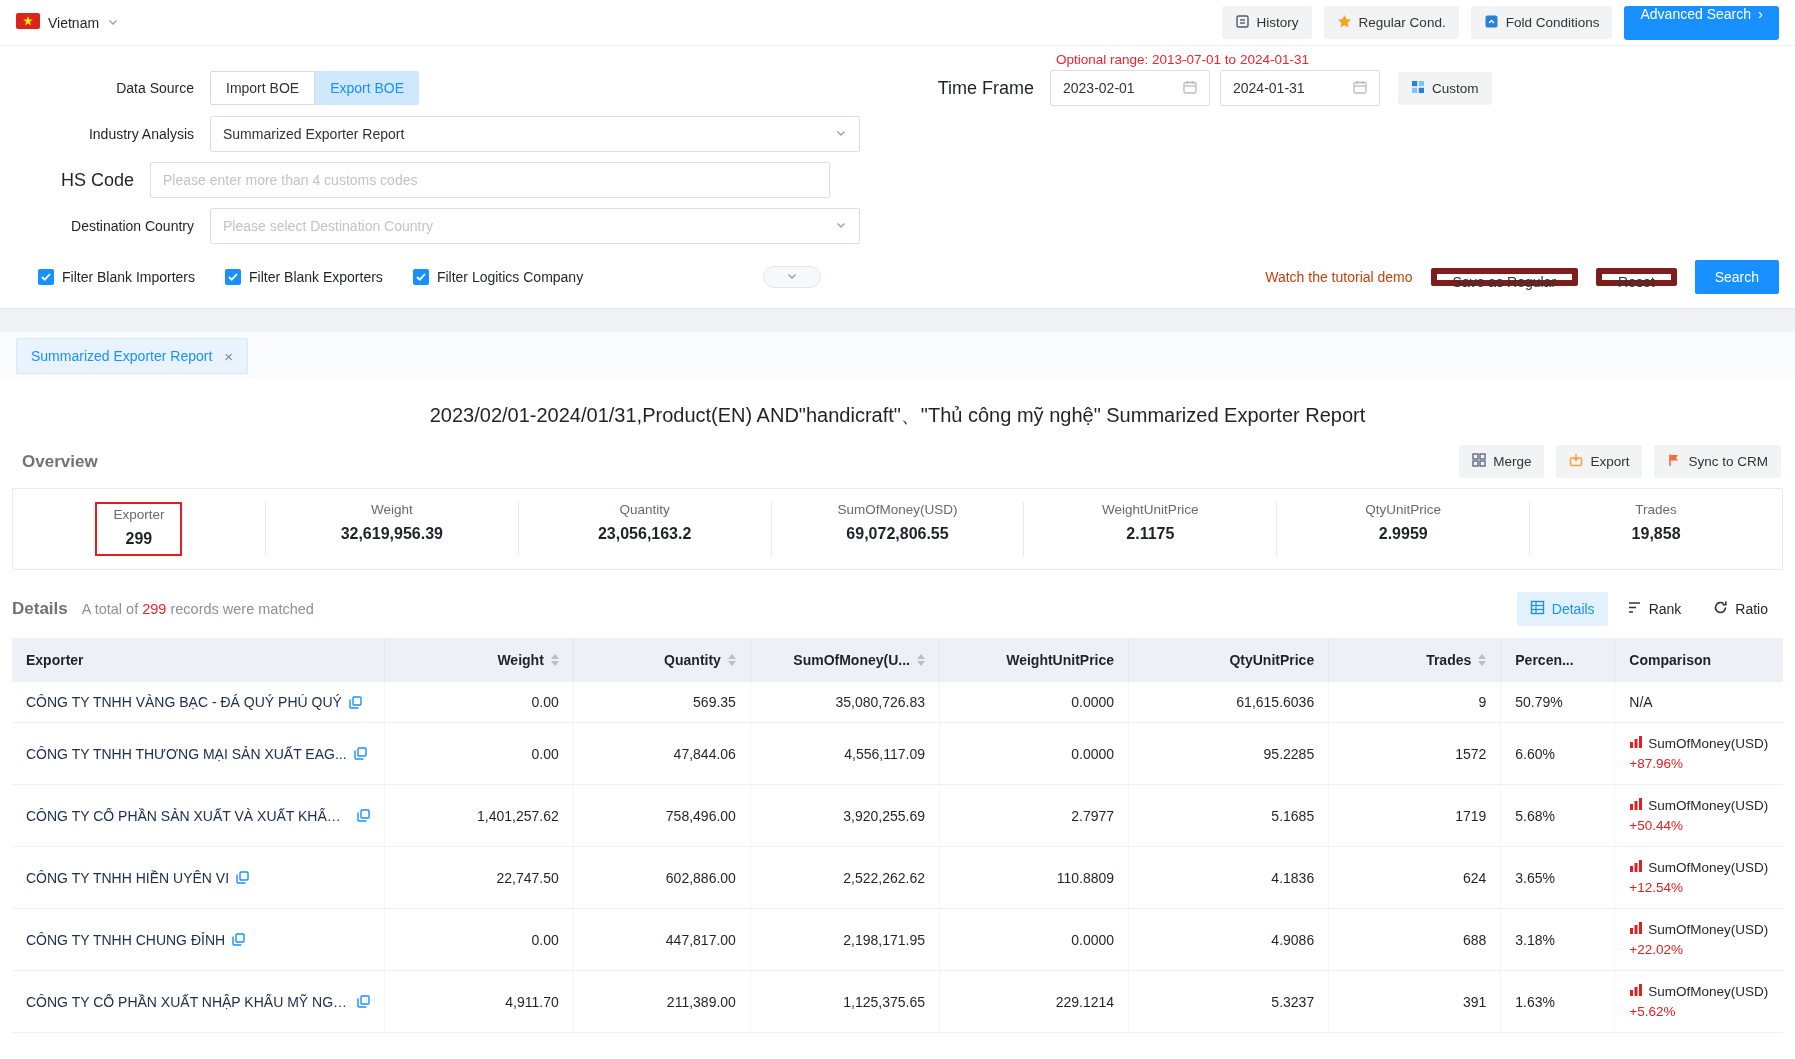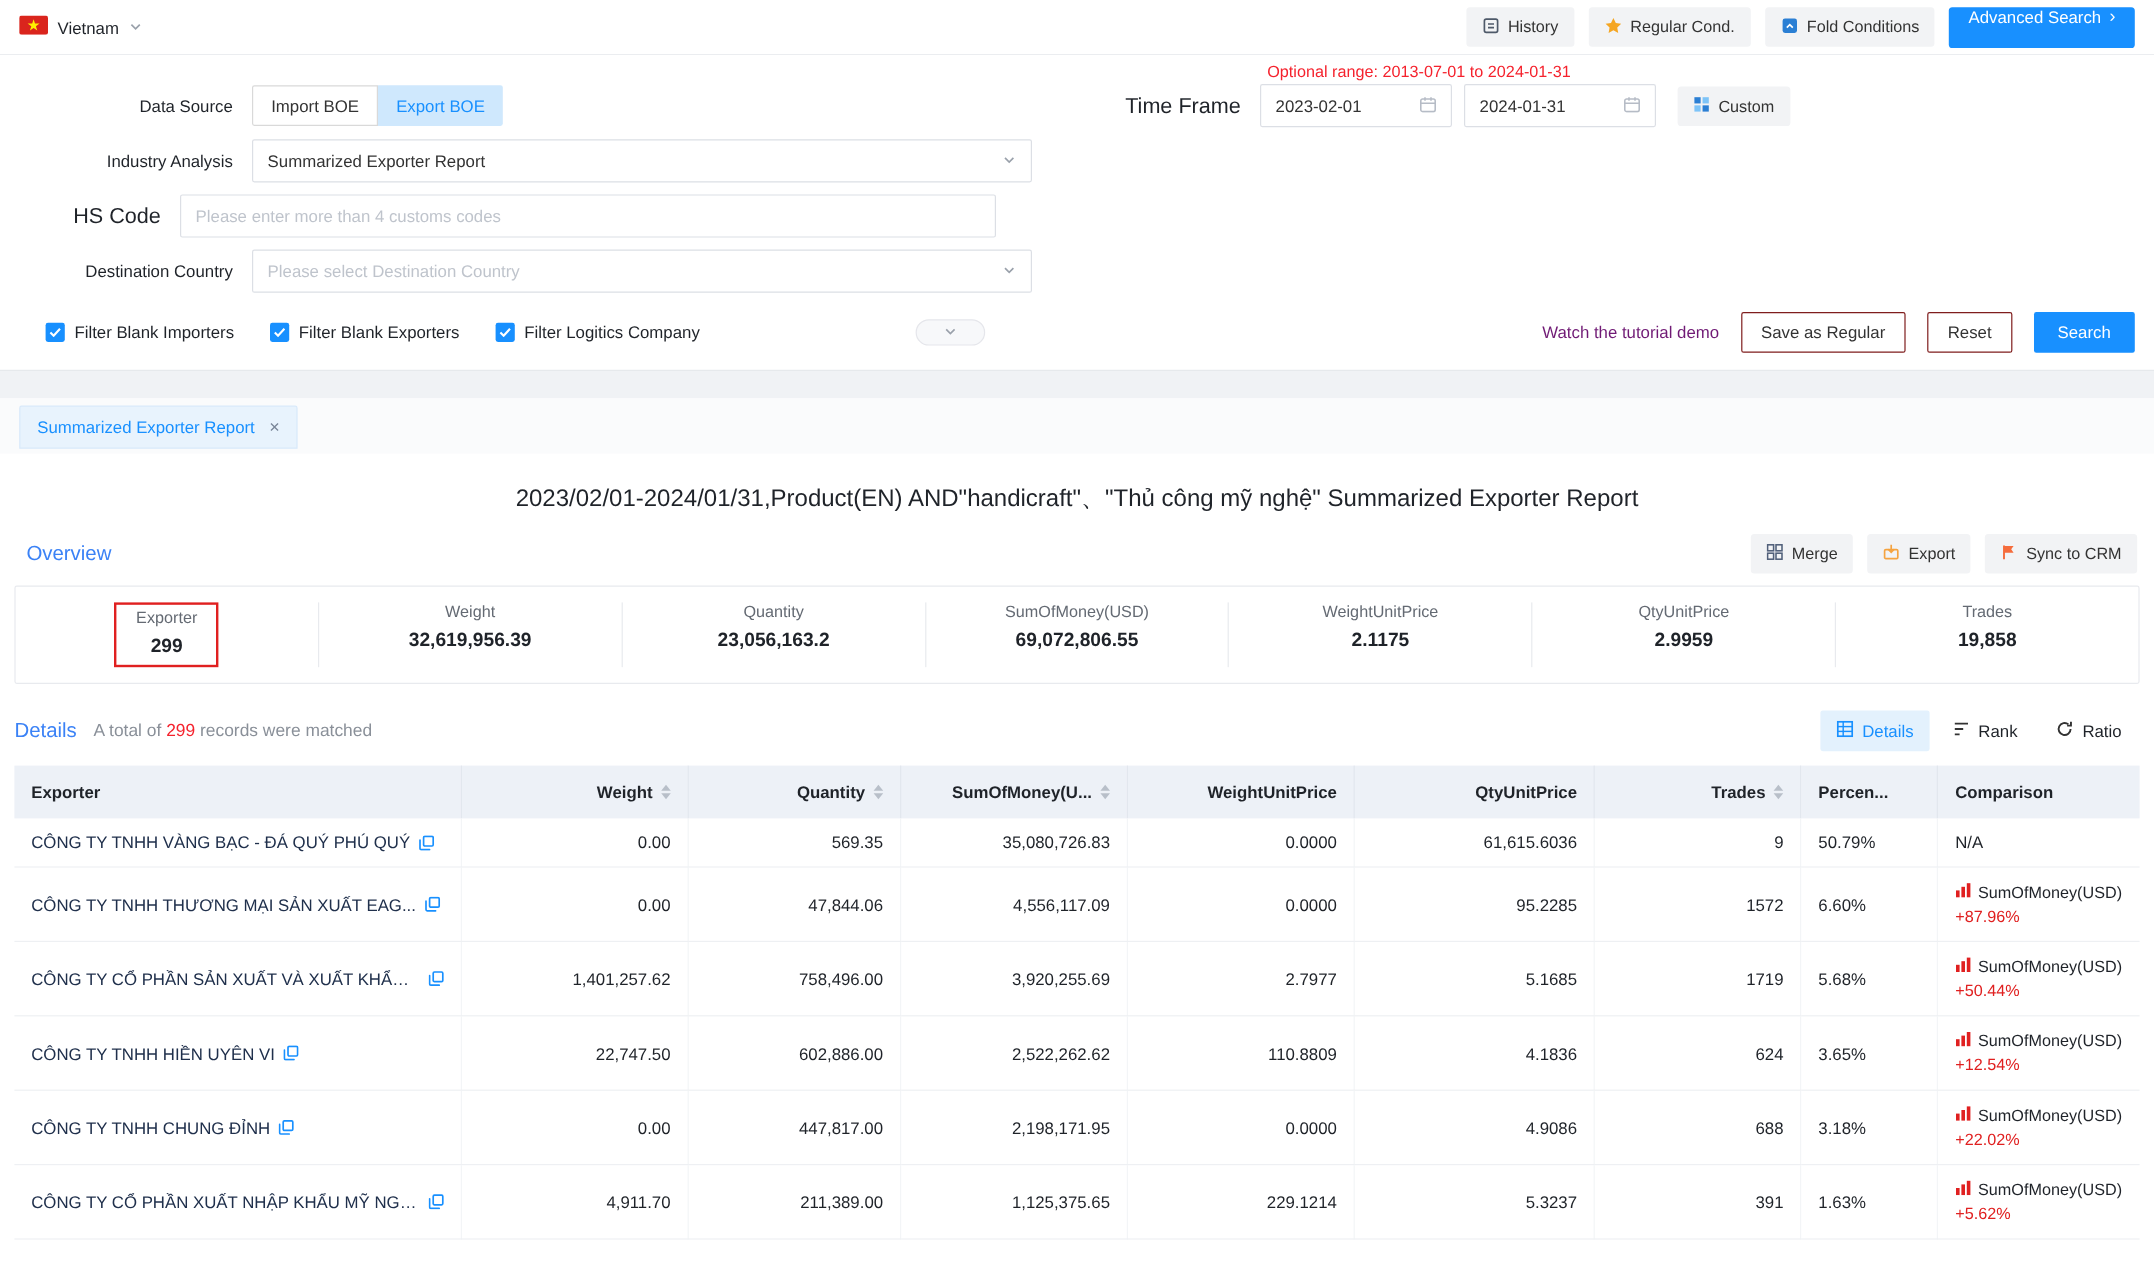--- a/index.html
+++ b/index.html
@@ -48,38 +48,38 @@
   .custom-btn { margin-left: 18px; }
 
   
   .form-footer { display: flex; align-items: center; margin-top: 16px; padding: 0 16px 0 38px; }
   .cb-item { display: flex; align-items: center; gap: 8px; margin-right: 30px; cursor: pointer; }
   .cb { width: 16px; height: 16px; background: #1890ff; border-radius: 2px; display: inline-flex;
         align-items: center; justify-content: center; flex: none; }
   .collapse-pill { margin-left: 150px; width: 58px; height: 22px; background: #f7f8fa; border: 1px solid #e5e6eb;
         border-radius: 12px; display: flex; align-items: center; justify-content: center; cursor: pointer; }
   .footer-actions { margin-left: auto; display: flex; align-items: center; gap: 18px; }
-  .link { color: #701a75; font-size: 14px; cursor: pointer; text-decoration: none; }
-  .wbtn { height: 34px; padding: 0 16px; background: #fff; border: 1px solid #7f1d1d; border-radius: 2px;
+  .link { color: #c2410c; font-size: 14px; cursor: pointer; text-decoration: none; }
+  .wbtn { height: 18px; padding: 0 16px; background: #fff; border: 6px solid #7f1d1d; border-radius: 2px;
           font-size: 14px; color: #333; cursor: pointer; }
   .search-btn { height: 34px; padding: 0 20px; background: #1890ff; border: none; border-radius: 2px;
           font-size: 14px; color: #fff; cursor: pointer; }
 
   
   .band { height: 24px; background: #f0f2f5; border-top: 1px solid #e4e6ea; }
   .tabstrip { background: #fafbfc; padding: 6px 16px 0; height: 46px; }
   .tab { display: inline-flex; align-items: center; gap: 12px; background: #e8f3fd; border: 1px solid #d8e9fa;
          color: #1890ff; padding: 0 14px; height: 36px; font-size: 14px; border-radius: 2px 2px 0 0; cursor: pointer; }
   .tab-close { color: #7a8699; font-size: 15px; cursor: pointer; }
 
   
   .main { background: #fff; padding: 0 12px; }
   .report-title { text-align: center; font-size: 20px; font-weight: 500; color: #1f2329; margin: 24px 0 14px; }
   .overview-row { display: flex; align-items: center; justify-content: space-between; margin: 16px 2px 10px 10px; }
-  .sec-heading { font-size: 17px; font-weight: 400; color: #3b82f6; }
+  .sec-heading { font-size: 17px; font-weight: 700; color: #737373; }
   .overview-actions { display: flex; gap: 12px; }
 
   .stats { display: flex; border: 1px solid #e8eaee; border-radius: 2px; padding: 13px 0; margin: 0 0 6px; }
   .stat { flex: 1; text-align: center; border-left: 1px solid #e8eaee; }
   .stat:first-child { border-left: none; }
   .stat-label { color: #646a73; font-size: 13.5px; margin-bottom: 8px; }
   .stat-value { color: #1f2329; font-size: 16px; font-weight: 700; }
   .hl-red { display: inline-block; border: 2px solid #e02020; padding: 3px 16px 6px; }
 
   .details-row { display: flex; align-items: center; margin: 22px 2px 12px 0; }

